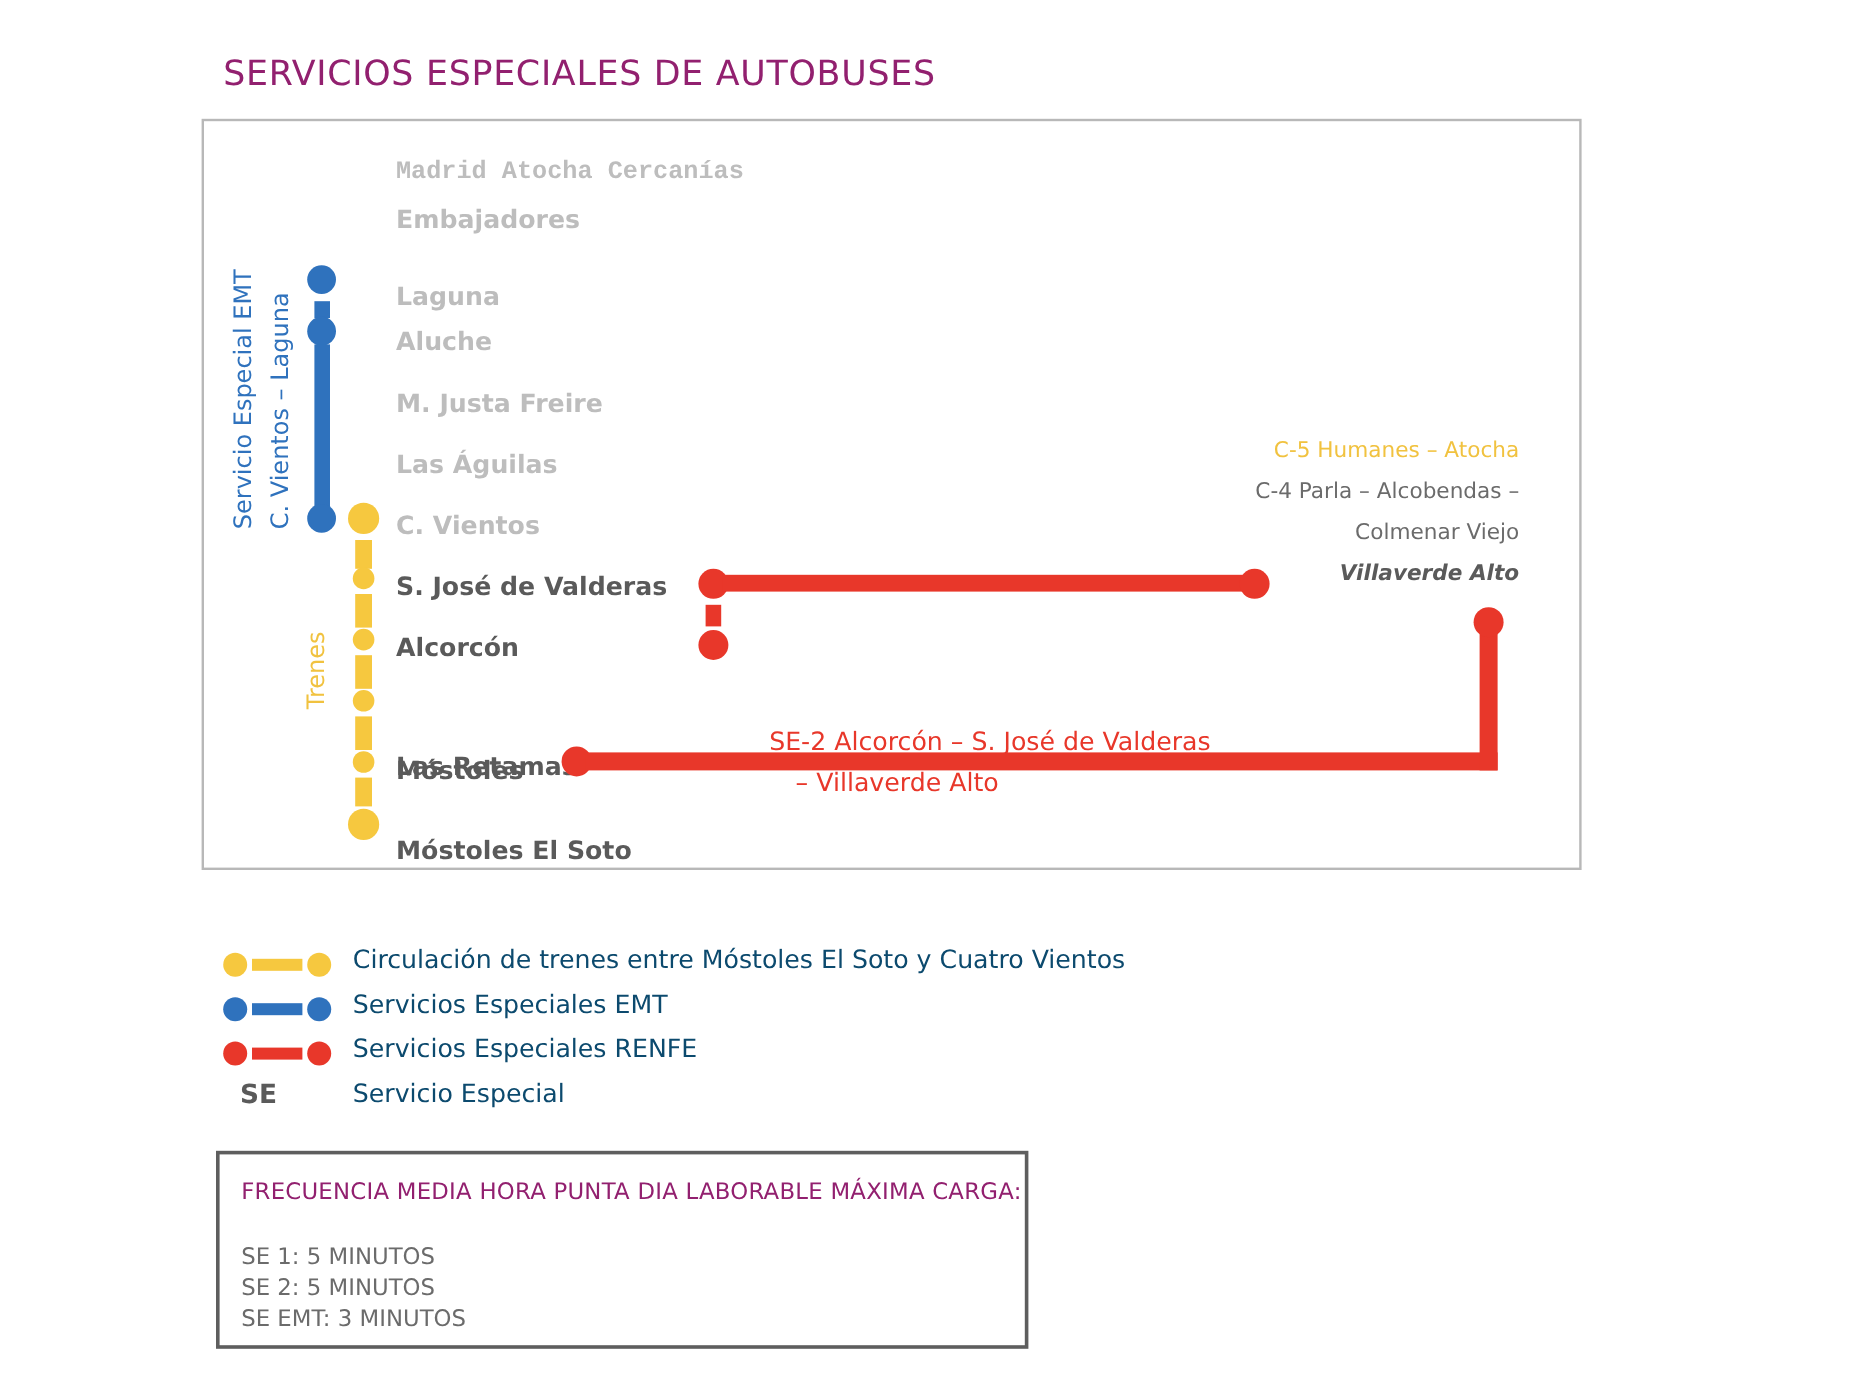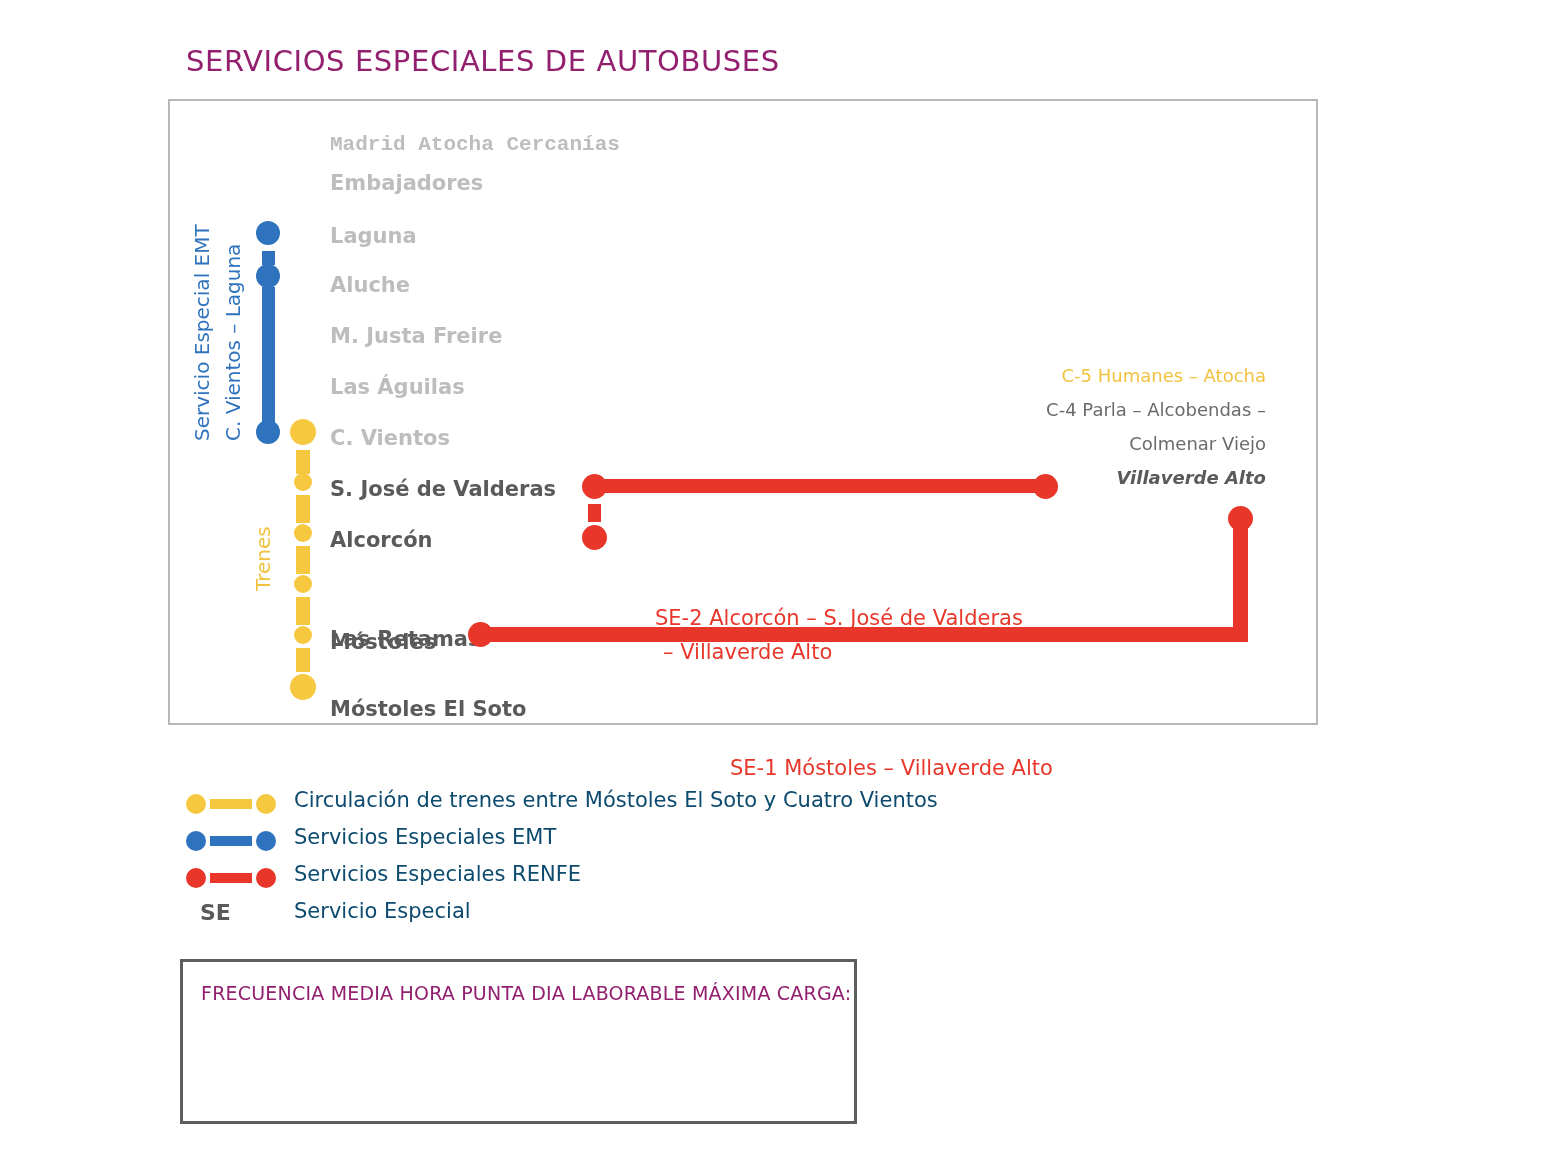--- a/index.html
+++ b/index.html
@@ -185,53 +185,52 @@
   <div class="dot yellow" style="left:124px; top:474px; width:18px; height:18px;"></div>
   <div class="seg yellow" style="left:126px; top:496px; width:14px; height:28px;"></div>
 
   <div class="dot yellow" style="left:124px; top:525px; width:18px; height:18px;"></div>
   <div class="seg yellow" style="left:126px; top:547px; width:14px; height:24px;"></div>
 
   <div class="dot yellow" style="left:120px; top:573px; width:26px; height:26px;"></div>
 
   <div class="station-label dim" style="top:43px;font-family:Liberation Mono, monospace;">Madrid Atocha Cercanías</div>
   <div class="station-label dim" style="top:82px;">Embajadores</div>
-  <div class="station-label dim" style="top:135px;text-align:center;">Laguna</div>
+  <div class="station-label dim" style="top:146px;text-align:center;">Laguna</div>
   <div class="station-label dim" style="top:184px;">Aluche</div>
   <div class="station-label dim" style="top:235px;">M. Justa Freire</div>
   <div class="station-label dim" style="top:286px;">Las Águilas</div>
   <div class="station-label dim" style="top:337px;">C. Vientos</div>
   <div class="station-label strong" style="top:388px;">S. José de Valderas</div>
   <div class="station-label strong" style="top:439px;">Alcorcón</div>
   <div class="station-label strong" style="top:490px;margin-top:48px;">Las Retamas</div>
   <div class="station-label strong" style="top:541px;">Móstoles</div>
   <div class="station-label strong" style="top:592px;margin-top:16px;">Móstoles El Soto</div>
 
   <div class="dot red" style="left:412px; top:373px; width:25px; height:25px;"></div>
 
   <div class="seg red" style="left:418px; top:403px; width:13px; height:18px;"></div>
 
   <div class="dot red" style="left:412px; top:424px; width:25px; height:25px;"></div>
 
   <div class="seg red" style="left:432px; top:378px; width:441px; height:14px;"></div>
 
   <div class="dot red" style="left:863px; top:373px; width:25px; height:25px;"></div>
 
-  <div class="route-cap red-cap" style="left:485px; top:505px;">SE-2 Alcorcón – S. José de Valderas</div>
+  <div class="route-cap red-cap" style="left:471px; top:505px;">SE-2 Alcorcón – S. José de Valderas</div>
   <div class="route-cap red-cap" style="left:493px; top:539px;">– Villaverde Alto</div>
 
   <div class="dot red" style="left:298px; top:521px; width:25px; height:25px;"></div>
 
   <div class="seg red" style="left:318px; top:526px; width:760px; height:15px;"></div>
 
   <div class="seg red" style="left:1063px; top:425px; width:15px; height:116px;"></div>
 
   <div class="dot red" style="left:1058px; top:405px; width:25px; height:25px;"></div>
 
-  <div class="route-cap red-cap" style="left:560px; top:655px;">SE-1 Móstoles – Villaverde Alto</div>
 
   <div id="right-labels">
     <div class="gold-lbl" style="color:#f1c23f;">C-5 Humanes – Atocha</div>
     <div style="color:#6b6b6b;">C-4 Parla – Alcobendas –</div>
     <div style="color:#6b6b6b;">Colmenar Viejo</div>
     <div style="color:#5a5a5a; font-weight:bold;font-style:italic;">Villaverde Alto</div>
   </div>
 
 </div>
 
@@ -266,13 +265,18 @@
 
   <div class="leg-row">
     <div class="leg-se">SE</div>
     <div class="leg-text">Servicio Especial</div>
   </div>
 
 </div>
 
 <div id="freq-box">
   <div id="freq-title">FRECUENCIA MEDIA HORA PUNTA DIA LABORABLE MÁXIMA CARGA:</div>
+  <div id="freq-list">
+    <div>SE 1: 5 MINUTOS</div>
+    <div>SE 2: 5 MINUTOS</div>
+    <div>SE EMT: 3 MINUTOS</div>
+  </div>
 </div>
 
 </body></html>

